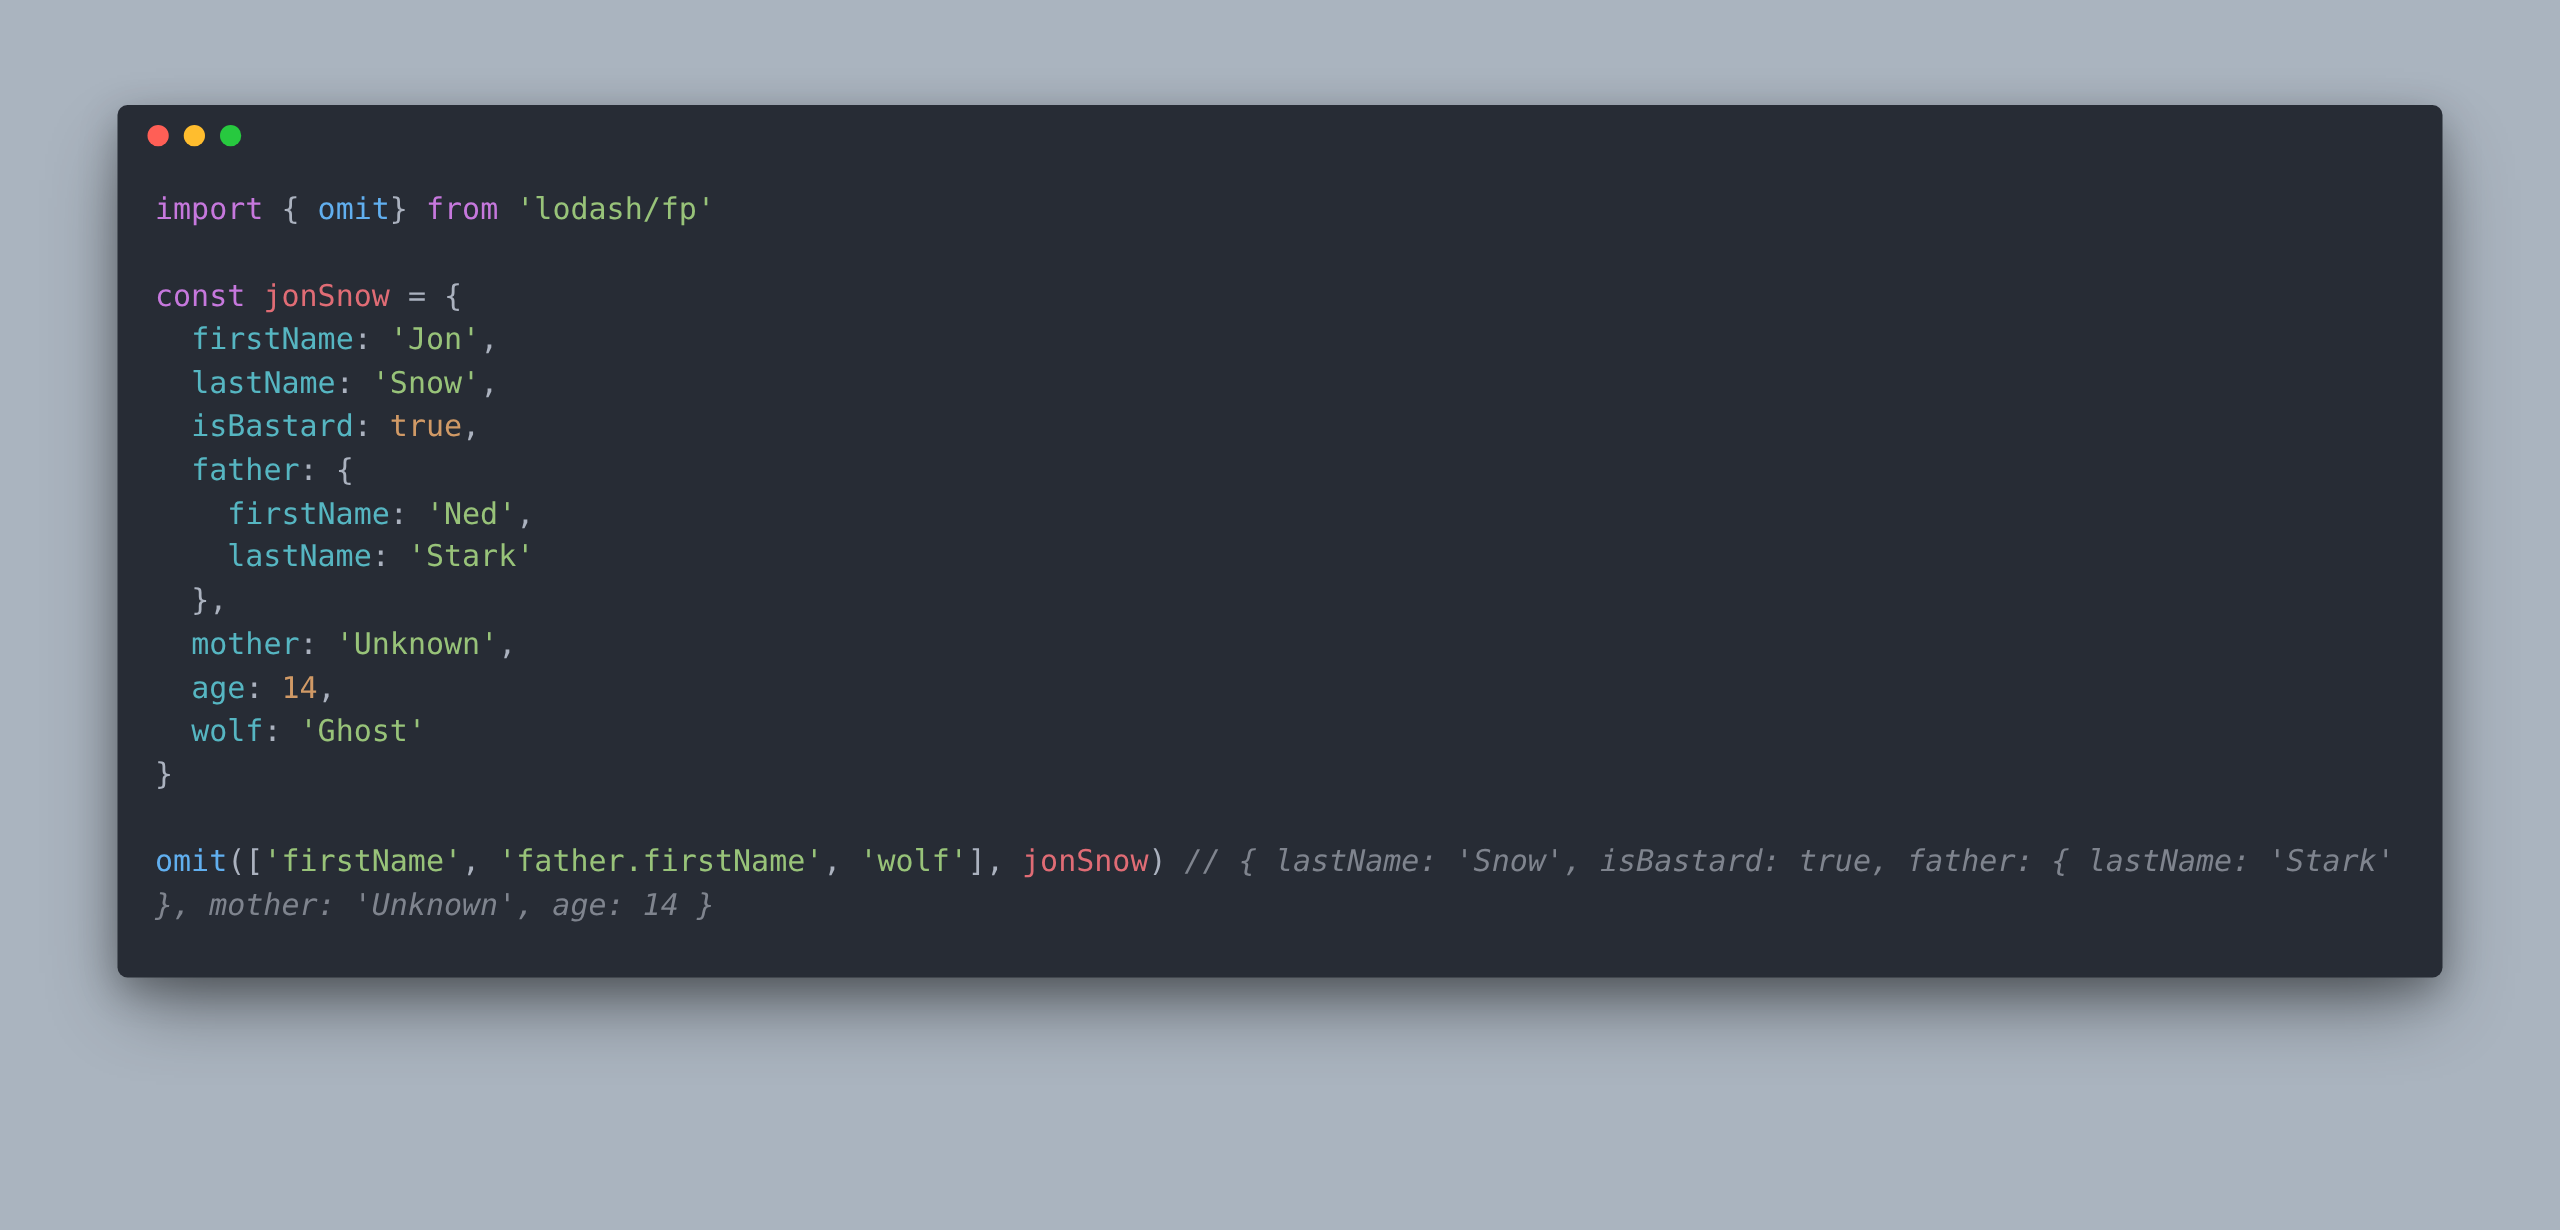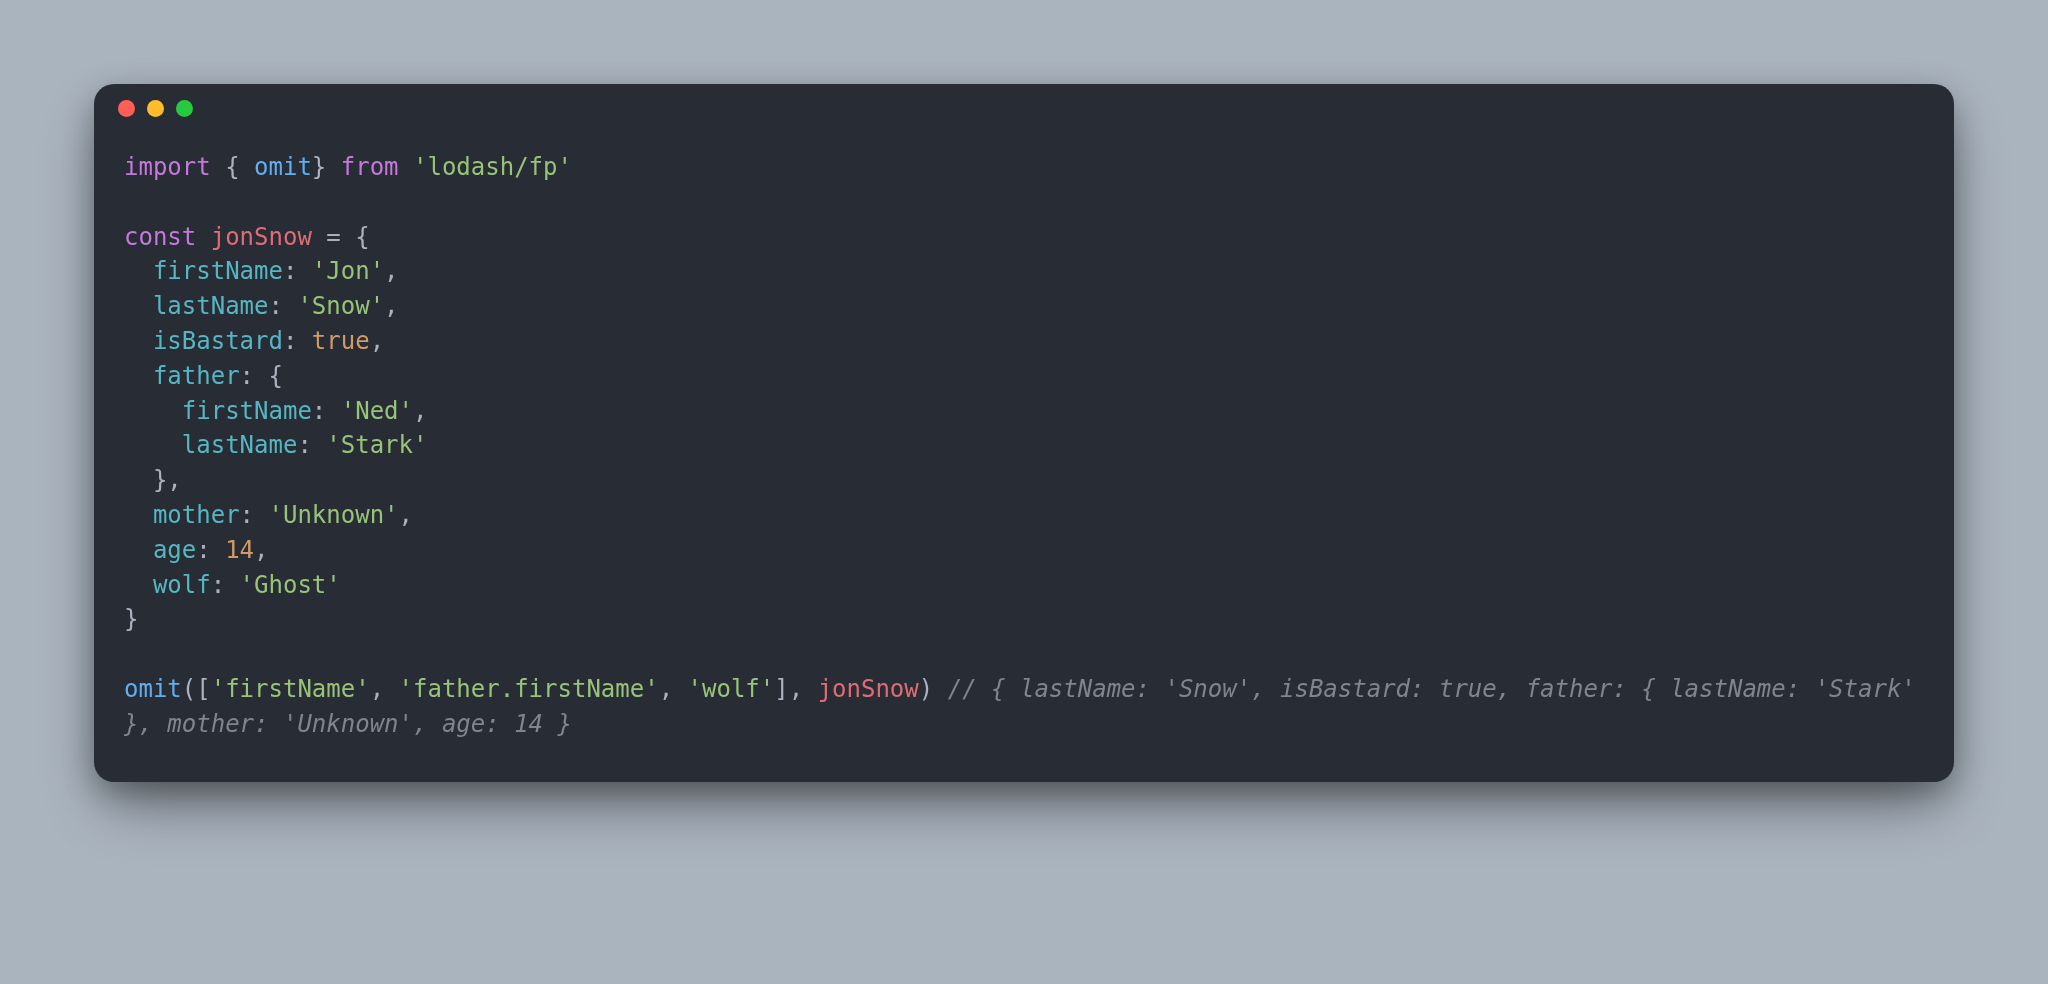--- a/index.html
+++ b/index.html
@@ -15,21 +15,21 @@
     background: #aab4bf;
     display: flex;
     align-items: flex-start;
     justify-content: center;
     box-sizing: border-box;
     padding-top: 84px;
   }
   .editor-window {
     width: 1860px;
     background: #272c35;
-    border-radius: 20px;
+    border-radius: 8px;
     box-shadow: 0 28px 60px -10px rgba(0,0,0,0.45), 0 10px 30px rgba(0,0,0,0.25);
     padding-bottom: 30px;
   }
   .titlebar {
     height: 48px;
     display: flex;
     align-items: center;
     padding-left: 24px;
     gap: 12px;
   }

